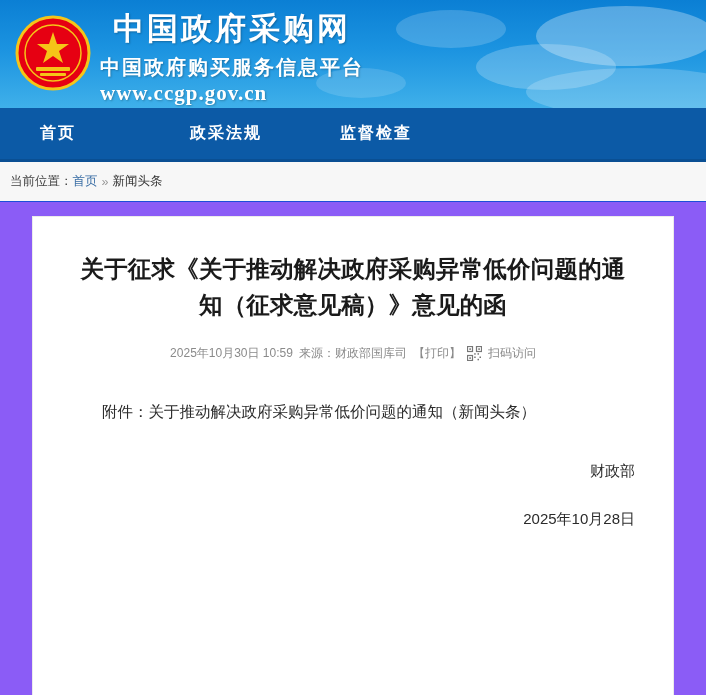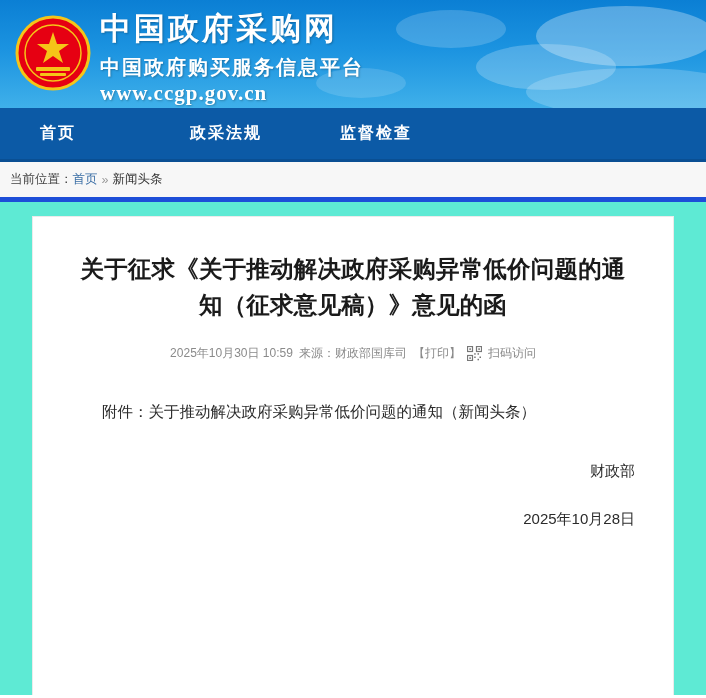--- a/index.html
+++ b/index.html
@@ -40,20 +40,21 @@
     left: 100px;
     top: 12px;
     color: #ffffff;
   }
   .bt-line1 {
     font-size: 31px;
     font-weight: bold;
     letter-spacing: 3px;
     text-shadow: 1px 1px 2px rgba(0,0,0,0.25);
     line-height: 34px;
+    text-align: center;
   }
   .bt-line2 {
     font-size: 20px;
     font-weight: bold;
     letter-spacing: 2px;
     text-shadow: 1px 1px 2px rgba(0,0,0,0.25);
     line-height: 26px;
     margin-top: 8px;
   }
   .bt-line3 {
@@ -88,31 +89,31 @@
 
   
   .crumb-wrap {
     background: #f7f7f7;
     height: 40px;
     display: flex;
     align-items: center;
     padding-left: 10px;
     font-size: 12.5px;
     color: #555;
-    border-bottom: 5px solid #1d4ed8;
+    border-bottom: 1px solid #1d4ed8;
   }
   .crumb-wrap span { white-space: nowrap; }
   .crumb-label { color: #444; }
   .crumb-link { color: #3a6ea5; cursor: pointer; }
   .crumb-sep { color: #999; margin: 0 4px; }
   .crumb-current { color: #333; }
 
   
   .page-body {
-    background: #5eead4;
+    background: #8b5cf6;
     padding: 14px 0 0 0;
     height: calc(698px - 108px - 57px - 40px);
   }
   .article {
     background: #ffffff;
     width: 642px;
     margin: 0 auto;
     min-height: 100%;
     padding: 34px 38px 20px 38px;
     border: 1px solid #ebebeb;

